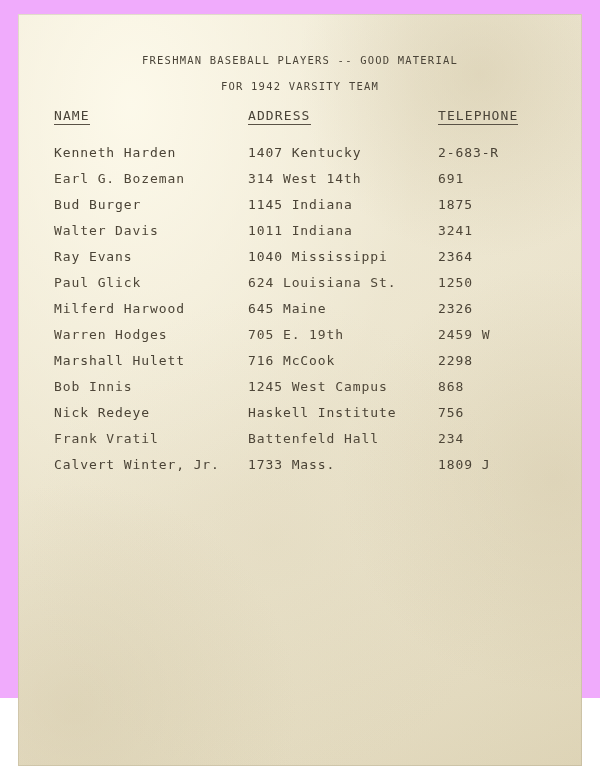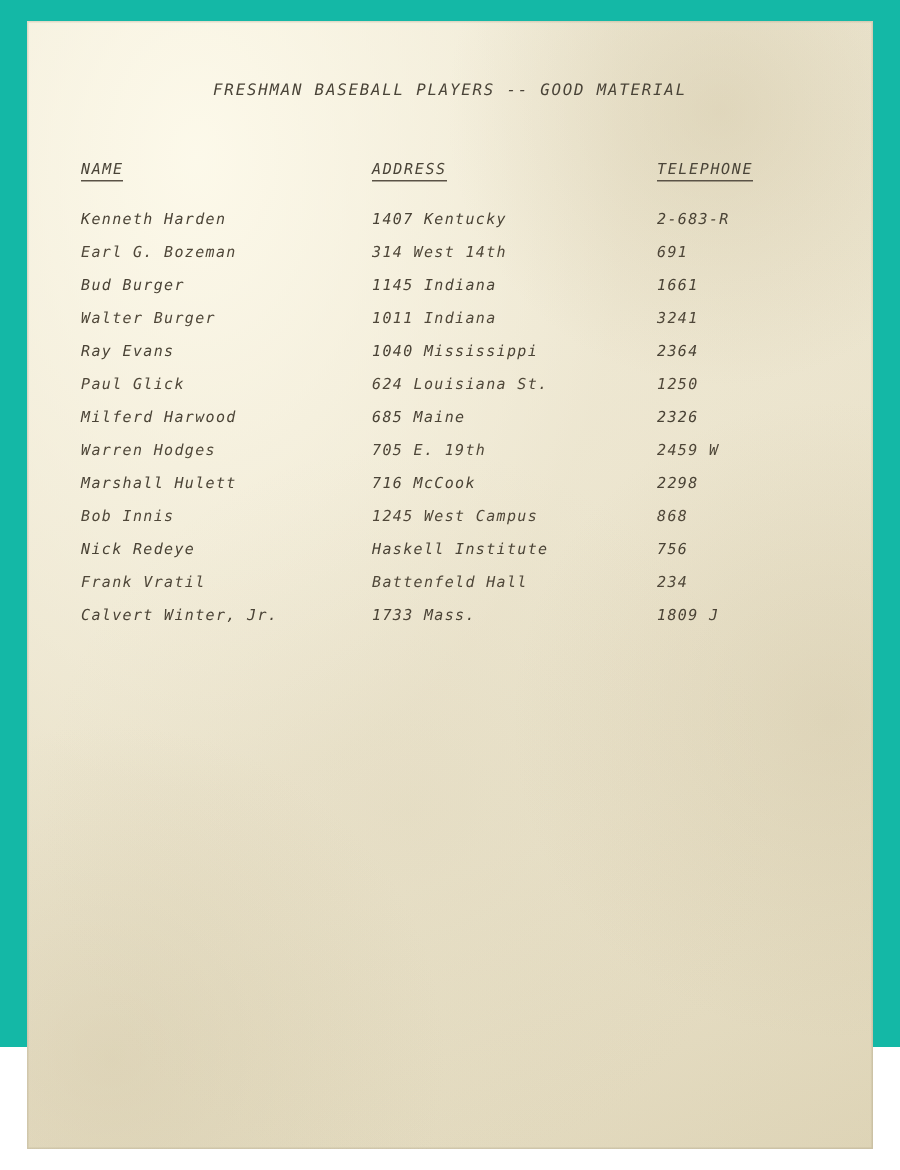--- a/index.html
+++ b/index.html
@@ -10,23 +10,22 @@
   body {
     width: 600px;
     height: 780px;
     overflow: hidden;
     font-family: "DejaVu Sans Mono", monospace;
   }
   .page-frame {
     position: relative;
     width: 600px;
     height: 698px;
-    background: #14b8a6;
+    background: #f0abfc;
     box-sizing: border-box;
-    font-style: italic;
   }
   
   .sheet {
     position: absolute;
     left: 18px;
     top: 14px;
     width: 564px;
     height: 752px;
     background:
       radial-gradient(ellipse at 20% 12%, rgba(255,252,238,0.85) 0%, rgba(243,238,219,0.25) 45%, rgba(226,218,192,0.10) 100%),
@@ -75,21 +74,21 @@
   }
   .table-wrap {
     position: absolute;
     left: 54px;
     top: 108px;
     width: 470px;
   }
   table.roster {
     border-collapse: collapse;
     width: 100%;
-    font-size: 10px;
+    font-size: 13px;
     color: #454035;
   }
   table.roster th {
     text-align: left;
     font-weight: normal;
     letter-spacing: 1.1px;
     padding: 0 0 14px 0;
     color: #4a4438;
   }
   table.roster th .hdr {
@@ -116,20 +115,21 @@
 </head>
 <body>
 
 <div class="page-frame">
   <div class="sheet"></div>
 
   <div class="content">
 
     <div class="doc-title">FRESHMAN BASEBALL PLAYERS -- GOOD MATERIAL</div>
 
+    <div class="doc-subtitle">FOR 1942 VARSITY TEAM</div>
 
     <div class="table-wrap">
       <table class="roster">
         <thead>
           <tr>
             <th class="c-name">
               <span class="hdr">NAME</span>
             </th>
             <th class="c-address">
               <span class="hdr">ADDRESS</span>
@@ -146,40 +146,40 @@
             <td class="c-phone">2-683-R</td>
           </tr>
           <tr>
             <td class="c-name">Earl G. Bozeman</td>
             <td class="c-address">314 West 14th</td>
             <td class="c-phone">691</td>
           </tr>
           <tr>
             <td class="c-name">Bud Burger</td>
             <td class="c-address">1145 Indiana</td>
-            <td class="c-phone">1661</td>
-          </tr>
-          <tr>
-            <td class="c-name">Walter Burger</td>
+            <td class="c-phone">1875</td>
+          </tr>
+          <tr>
+            <td class="c-name">Walter Davis</td>
             <td class="c-address">1011 Indiana</td>
             <td class="c-phone">3241</td>
           </tr>
           <tr>
             <td class="c-name">Ray Evans</td>
             <td class="c-address">1040 Mississippi</td>
             <td class="c-phone">2364</td>
           </tr>
           <tr>
             <td class="c-name">Paul Glick</td>
             <td class="c-address">624 Louisiana St.</td>
             <td class="c-phone">1250</td>
           </tr>
           <tr>
             <td class="c-name">Milferd Harwood</td>
-            <td class="c-address">685 Maine</td>
+            <td class="c-address">645 Maine</td>
             <td class="c-phone">2326</td>
           </tr>
           <tr>
             <td class="c-name">Warren Hodges</td>
             <td class="c-address">705 E. 19th</td>
             <td class="c-phone">2459 W</td>
           </tr>
           <tr>
             <td class="c-name">Marshall Hulett</td>
             <td class="c-address">716 McCook</td>

